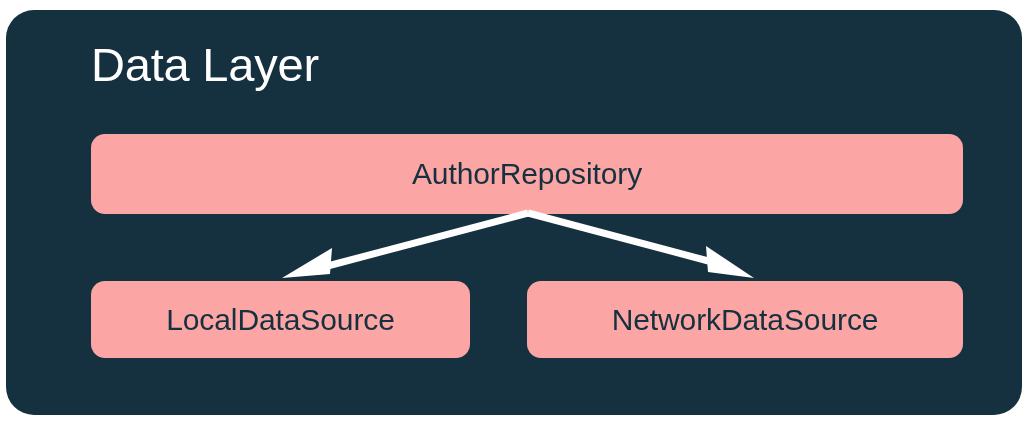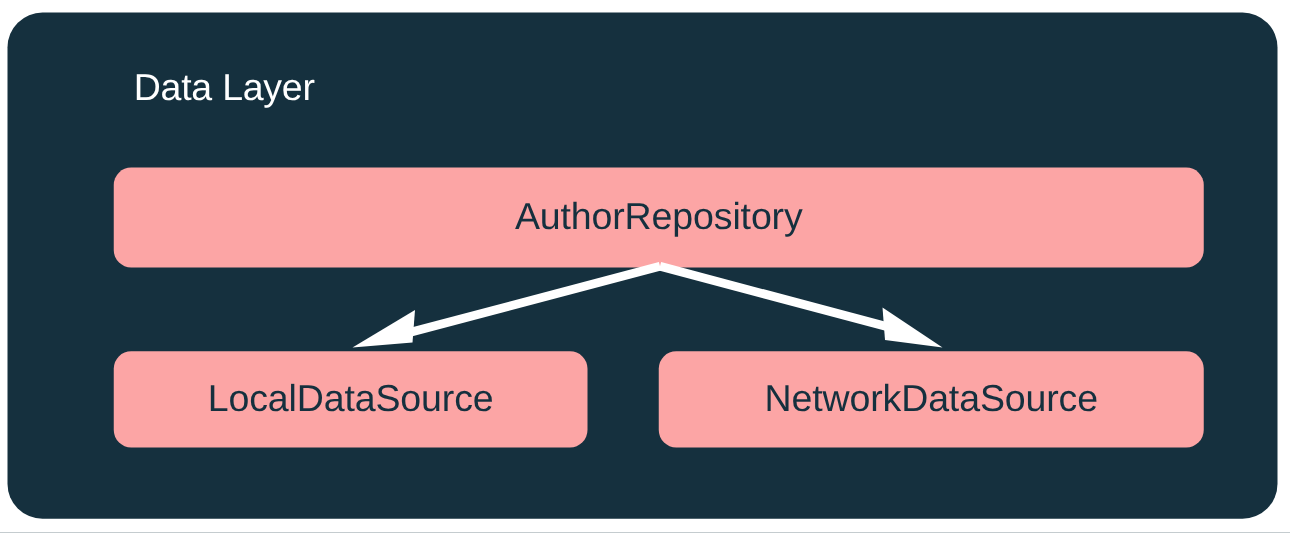--- a/index.html
+++ b/index.html
@@ -30,23 +30,23 @@
     background: #15303e;
     border-radius: 28px;
     box-sizing: border-box;
   }
 
   
   .layer-title {
     position: absolute;
     left: 91px;
     top: 38px;
-    margin: 16px;
+    margin: 0;
     font-family: "Liberation Sans", sans-serif;
-    font-size: 30px;
+    font-size: 47px;
     font-weight: 400;
     line-height: 1.15;
     letter-spacing: -0.2px;
     color: #ffffff;
     white-space: nowrap;
   }
 
   
   .node-box {
     position: absolute;

